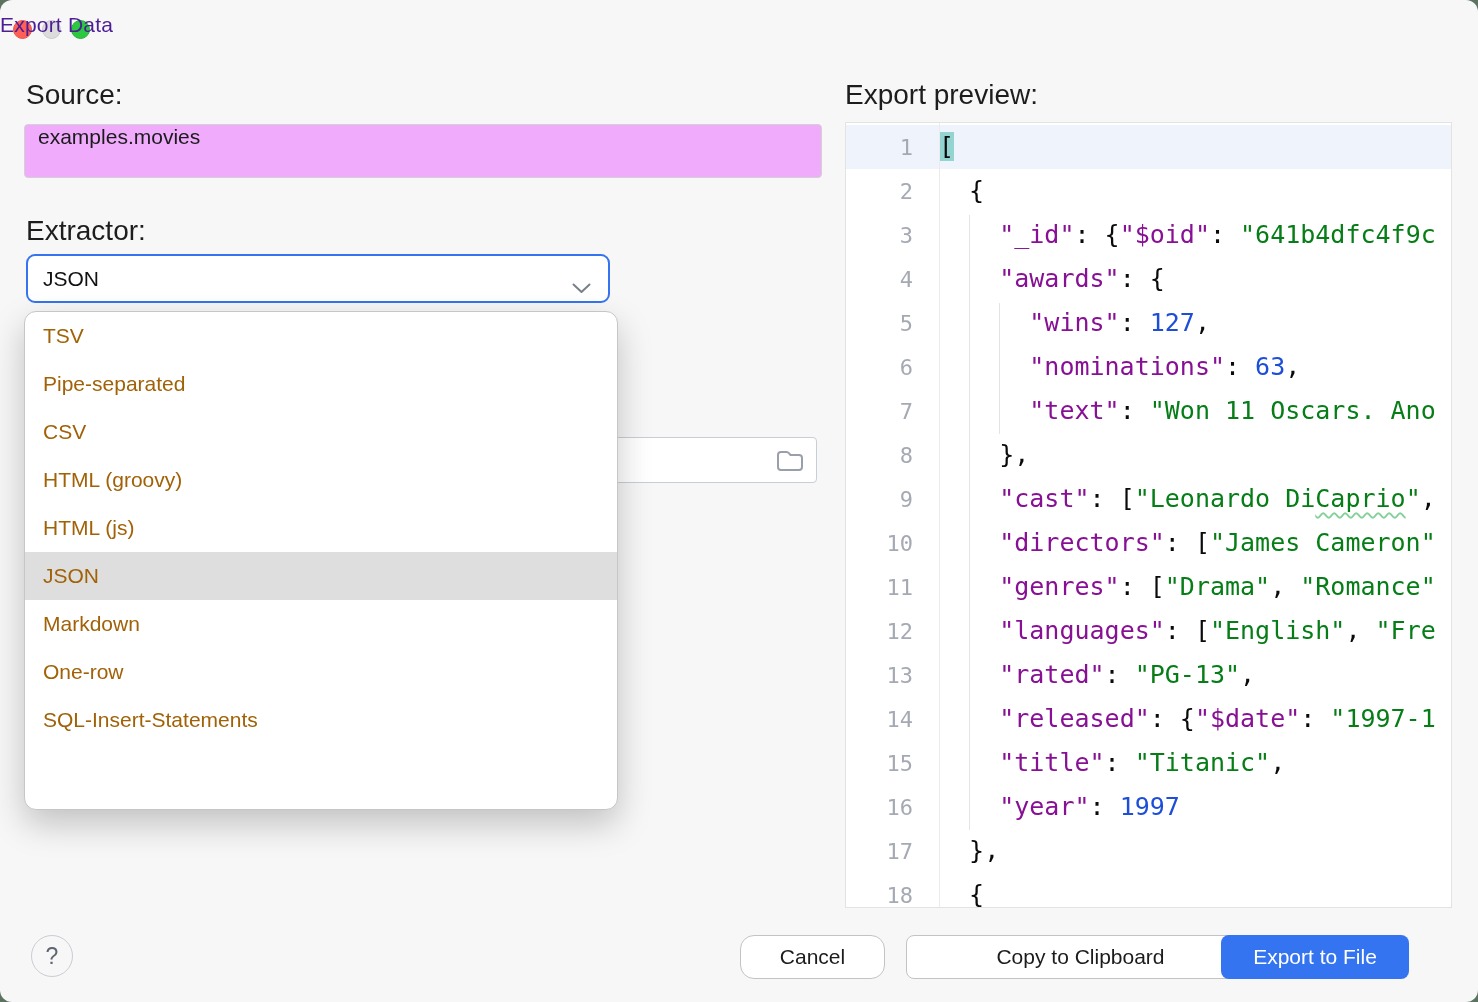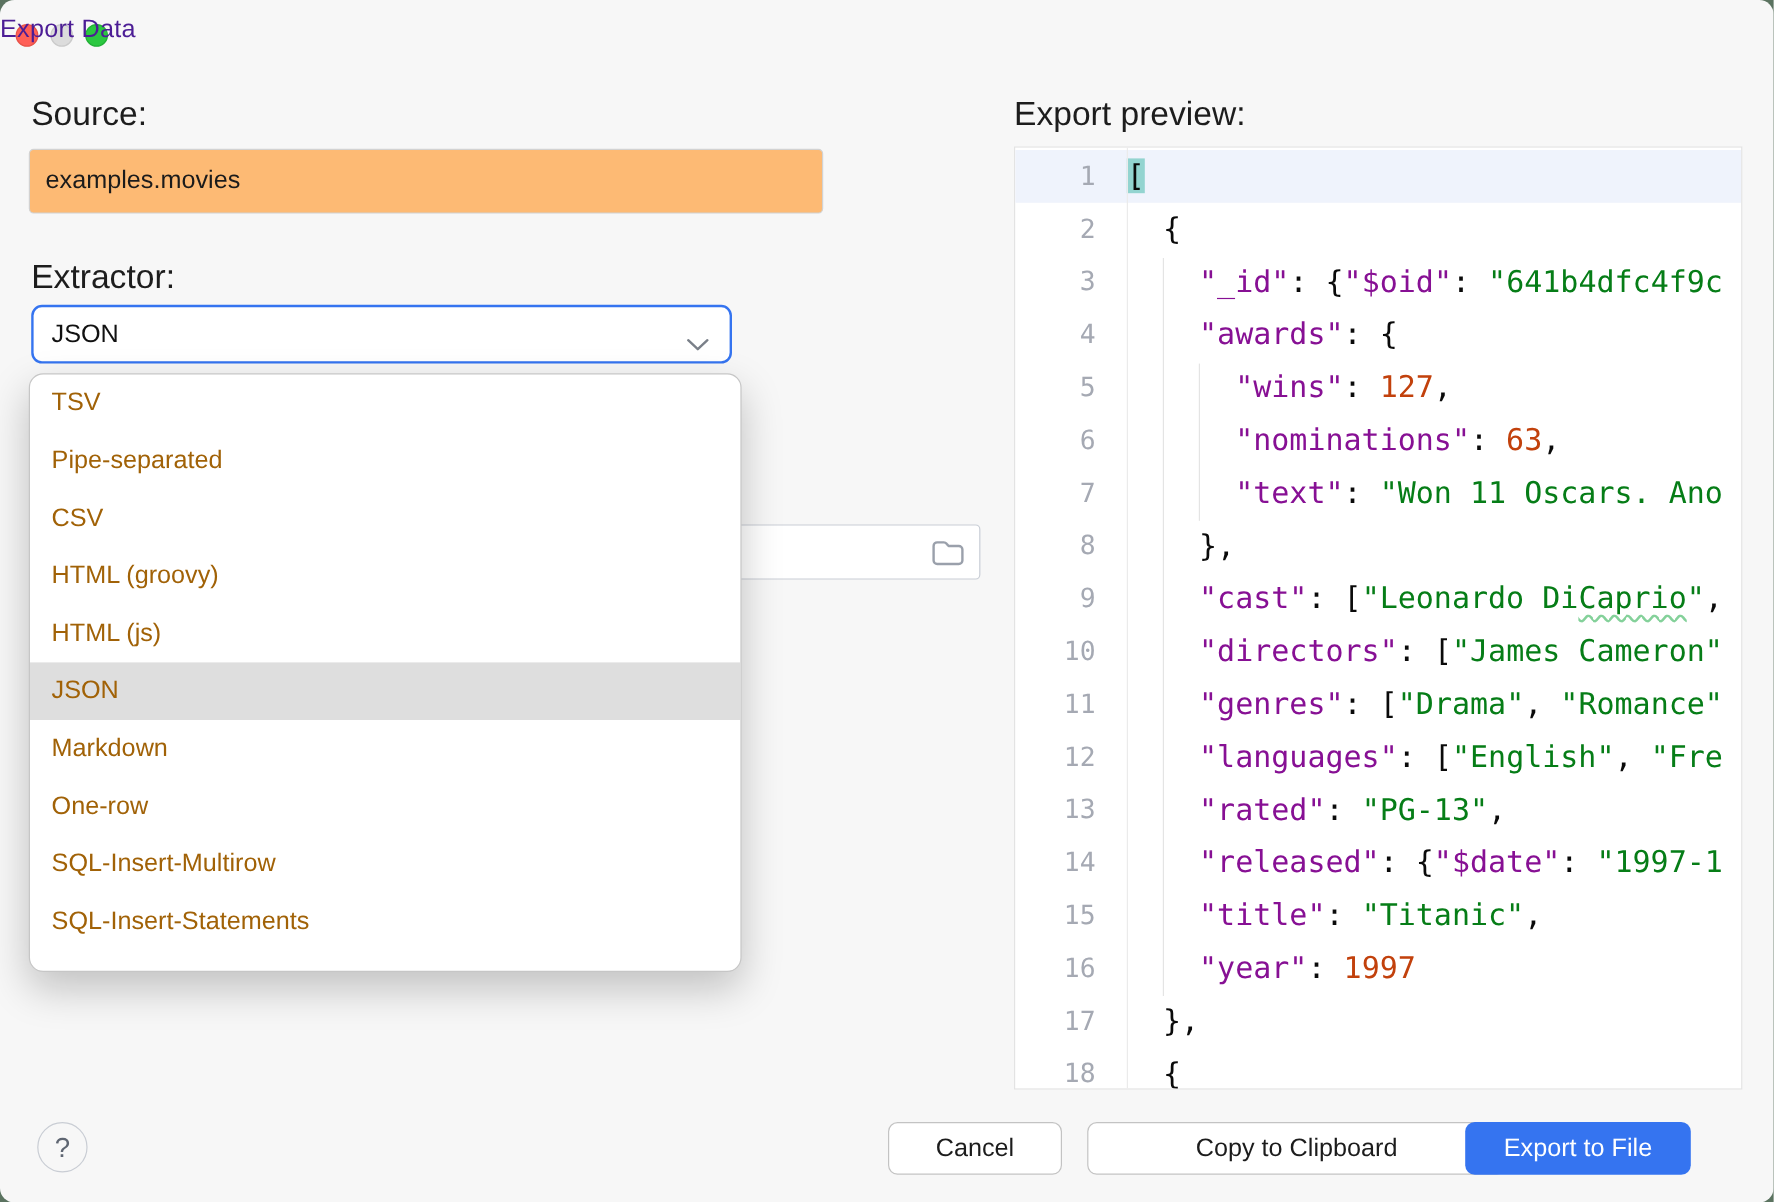--- a/index.html
+++ b/index.html
@@ -25,23 +25,23 @@
     position:absolute;left:0;top:13px;width:100%;text-align:left;
     font-size:21px;font-weight:normal;color:#4c1d95;letter-spacing:.2px;
   }
   
   .field-label{position:absolute;font-size:28px;color:#1d1d1d;}
   .lbl-source{left:26px;top:79px;}
   .lbl-extractor{left:26px;top:215px;}
   .lbl-preview{left:845px;top:79px;}
   
   .source-input{
-    position:absolute;left:24px;top:124px;width:662px;height:54px;
-    background:#fdba74;border:1px solid #d2d2d2;border-radius:4px;
-    box-sizing:border-box;display:flex;align-items:center;
+    position:absolute;left:24px;top:124px;width:798px;height:54px;
+    background:#f0abfc;border:1px solid #d2d2d2;border-radius:4px;
+    box-sizing:border-box;display:flex;
     padding-left:13px;font-size:21px;color:#1b1b1b;
   }
   
   .extractor-select{
     position:absolute;left:26px;top:254px;width:584px;height:49px;
     background:#ffffff;border:2px solid #3574F0;border-radius:9px;
     box-sizing:border-box;display:flex;align-items:center;
     padding-left:15px;font-size:21px;color:#111;
   }
   .chevron{position:absolute;right:17px;top:19px;}
@@ -79,39 +79,39 @@
     font-family:"DejaVu Sans Mono", monospace;
     font-size:22px;color:#a5a9b3;
   }
   .code-text{
     font-family:"DejaVu Sans Mono", monospace;
     font-size:25px;line-height:44px;white-space:pre;color:#0a0a0a;
   }
   .tok-p{color:#0a0a0a;}
   .tok-k{color:#871094;}
   .tok-s{color:#067d17;}
-  .tok-n{color:#c2410c;}
+  .tok-n{color:#1d4ed8;}
   .tok-b{color:#0a0a0a;background:#93d4d0;}
   .tok-sq{
     color:#067d17;
     text-decoration:underline wavy #84d19a;
     text-decoration-thickness:2px;text-underline-offset:5px;
   }
   .gutter-sep{position:absolute;left:93px;top:0;width:1px;height:100%;background:#ebebeb;z-index:2;}
   .indent-guide{position:absolute;width:1px;background:#e4e4e4;z-index:1;}
   .guide-1{left:123px;top:92px;height:615px;}
   .guide-2{left:153px;top:180px;height:131px;}
   
   .btn{
     position:absolute;top:935px;height:44px;border-radius:8px;
     box-sizing:border-box;display:flex;align-items:center;justify-content:center;
     font-size:21px;cursor:default;
   }
   .btn.secondary{background:#ffffff;border:1px solid #c3c3c3;color:#1c1c1c;}
-  .btn-cancel{left:740px;width:145px;}
+  .btn-cancel{left:740px;width:145px;border-radius:14px;}
   .btn-copy{left:906px;width:349px;}
   .btn-export{left:1221px;width:188px;background:#3574F0;color:#ffffff;border:none;}
   
   .help-btn{
     position:absolute;left:31px;top:935px;width:42px;height:42px;
     border:1.5px solid #c9cdd4;border-radius:50%;box-sizing:border-box;
     display:flex;align-items:center;justify-content:center;
     font-size:23px;color:#5f6672;background:transparent;
   }
 </style>
@@ -154,21 +154,20 @@
 
   <div class="dropdown">
       <div class="dd-item">TSV</div>
       <div class="dd-item">Pipe-separated</div>
       <div class="dd-item">CSV</div>
       <div class="dd-item">HTML (groovy)</div>
       <div class="dd-item">HTML (js)</div>
       <div class="dd-item selected">JSON</div>
       <div class="dd-item">Markdown</div>
       <div class="dd-item">One-row</div>
-      <div class="dd-item">SQL-Insert-Multirow</div>
       <div class="dd-item">SQL-Insert-Statements</div>
     </div>
 
   <div class="field-label lbl-preview">Export preview:</div>
   <div class="editor">
     <div class="code-lines">
         <div class="code-row current">
           <div class="gutter-num">1</div>
           <div class="code-text"><span class="tok-b">[</span></div>
         </div>

